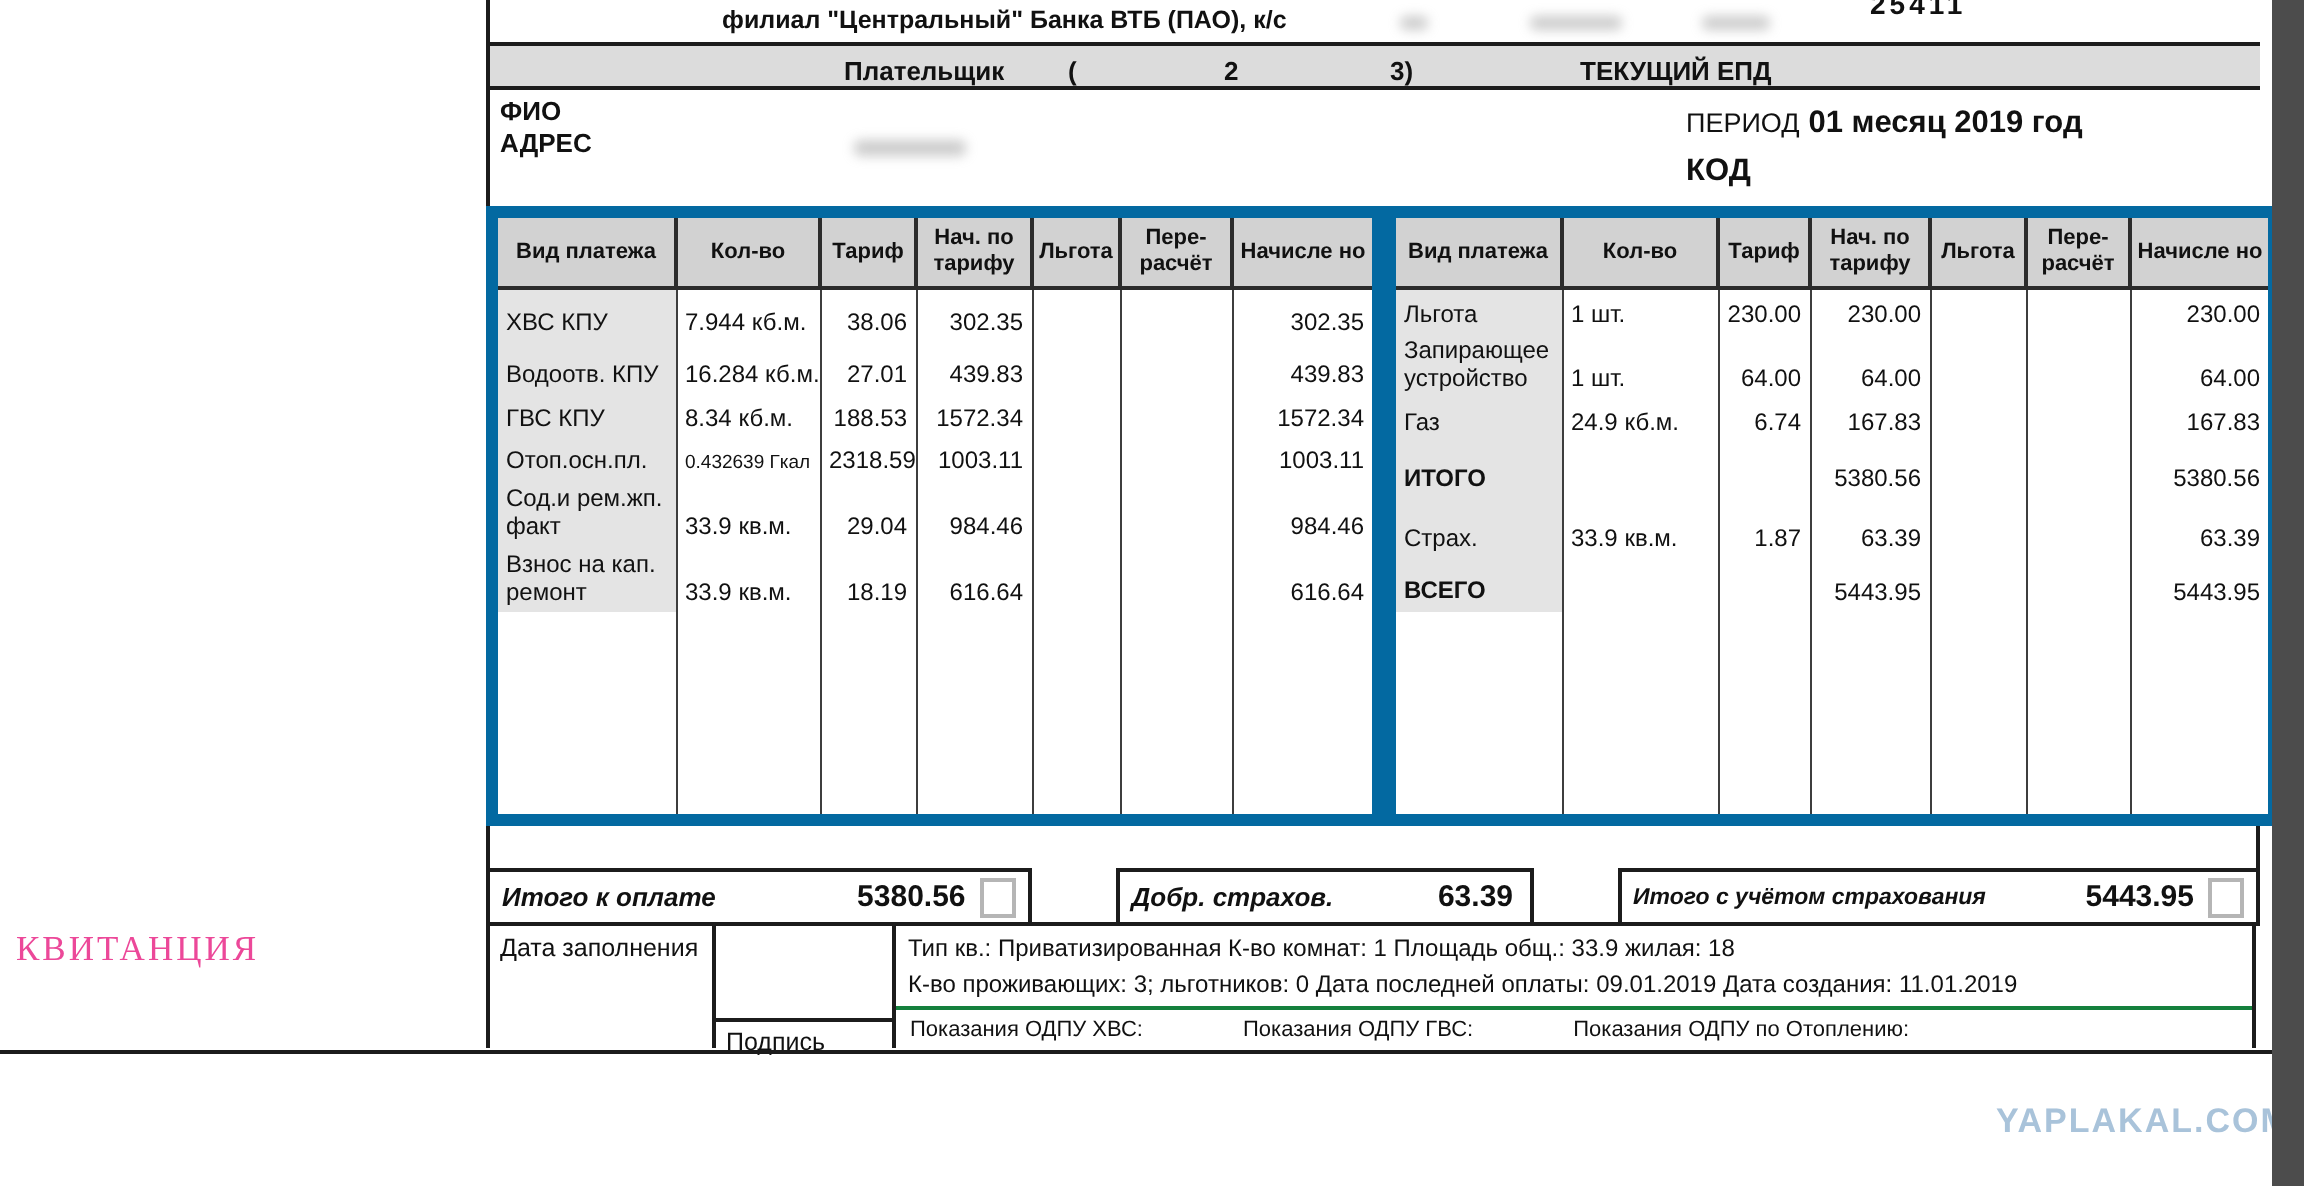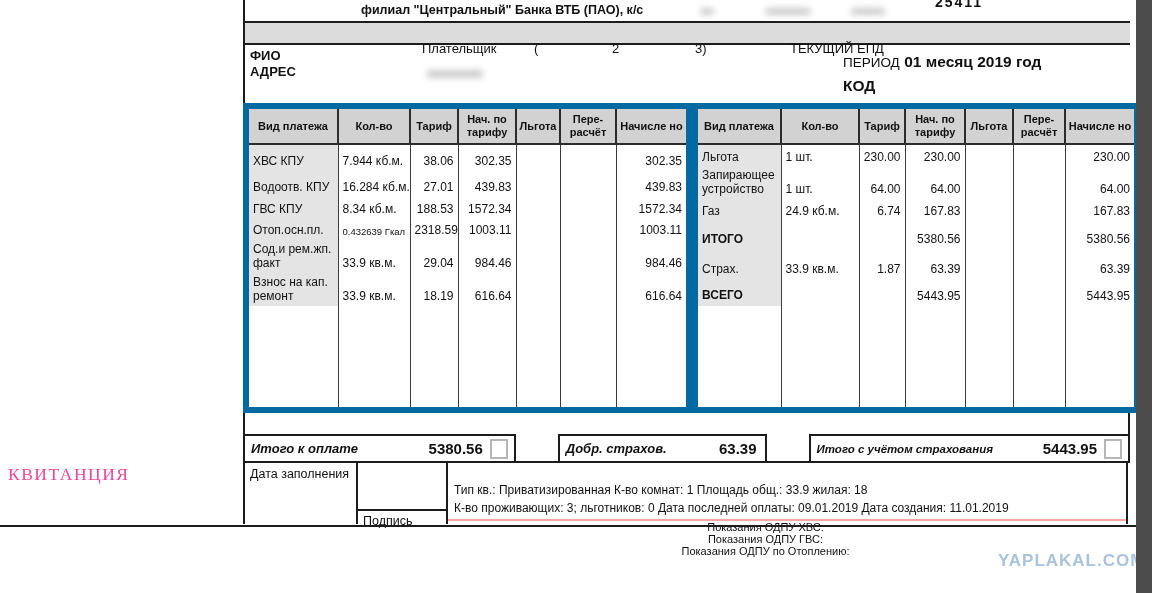--- a/index.html
+++ b/index.html
@@ -10,21 +10,21 @@
   }
   .doc{position:absolute;left:243px;top:0;width:887px;}
   .edge{border-left:2px solid #1c1c1c;}
   
   .bank-row{position:relative;height:23px;border-bottom:2px solid #1c1c1c;}
   .bank-prefix{position:absolute;left:116px;top:3px;font-size:12.5px;font-weight:bold;white-space:nowrap;}
   .acct-tail{position:absolute;left:690px;top:-6px;font-size:14px;font-weight:bold;letter-spacing:2px;}
   .smudge{position:absolute;background:#9a9a9a;filter:blur(3px);opacity:.5;border-radius:3px;}
   
   .payer-row{position:relative;height:22px;background:#dcdcdc;border-bottom:2px solid #1c1c1c;}
-  .payer-row span{position:absolute;top:18px;font-size:13px;font-weight:normal;white-space:nowrap;}
+  .payer-row span{position:absolute;top:5px;font-size:13px;font-weight:bold;white-space:nowrap;}
   
   .addr-row{position:relative;height:58px;padding-left:36px;}
   .lbl{position:absolute;font-size:13px;font-weight:bold;}
   .period-line{position:absolute;left:598px;top:8px;white-space:nowrap;}
   .period-label{font-size:13.5px;font-weight:normal;}
   .period-value{font-size:15.5px;font-weight:bold;}
   .kod{position:absolute;left:598px;top:32px;font-size:15.5px;font-weight:bold;}
   
   .tables{display:flex;}
   table.half{border-collapse:collapse;table-layout:fixed;}
@@ -58,22 +58,22 @@
   .tvalue{font-weight:bold;font-size:15px;margin-left:auto;white-space:nowrap;}
   .tbox.b2 .tvalue{padding-right:8px;}
   .chk{width:18px;height:20px;border:2px solid #b5b5b5;background:#fff;margin:0 6px 0 7px;flex:0 0 auto;}
   
   .receipt-row{display:flex;height:63px;margin-top:-2px;}
   .rbox{border:2px solid #1c1c1c;border-bottom:none;background:#fff;}
   .rbox+.rbox{margin-left:-2px;}
   .date-box{width:115px;font-size:12.5px;padding:3px 5px;line-height:1.3;}
   .sign-box{width:92px;font-size:12.5px;padding:3px 5px;margin-top:48px;}
   .info-box{width:682px;display:flex;flex-direction:column;padding:0;}
-  .info-main{flex:1;border-bottom:2px solid #fca5a5;font-size:12px;line-height:1.5;padding:2px 6px;margin-top:16px;}
-  .readings{height:21px;display:flex;align-items:center;font-size:11px;padding-left:7px;flex-direction:column;}
+  .info-main{flex:1;border-bottom:2px solid #15803d;font-size:12px;line-height:1.5;padding:2px 6px;}
+  .readings{height:21px;display:flex;align-items:center;font-size:11px;padding-left:7px;}
   .readings span{margin-right:50px;white-space:nowrap;}
   
   .kvit{position:absolute;left:8px;top:464px;font-family:"Liberation Serif",serif;
         font-size:17.5px;letter-spacing:1.5px;color:#ec4899;}
   .bottomline{position:absolute;left:0;top:525px;width:1147px;border-top:2px solid #1c1c1c;}
   .watermark{position:absolute;left:998px;top:551px;font-size:17px;font-weight:bold;
              letter-spacing:1px;color:#a9c3da;}
   .edge-bar{position:absolute;right:9px;top:0;width:16px;height:593px;background:#4c4c4c;}
 </style>
 </head>

